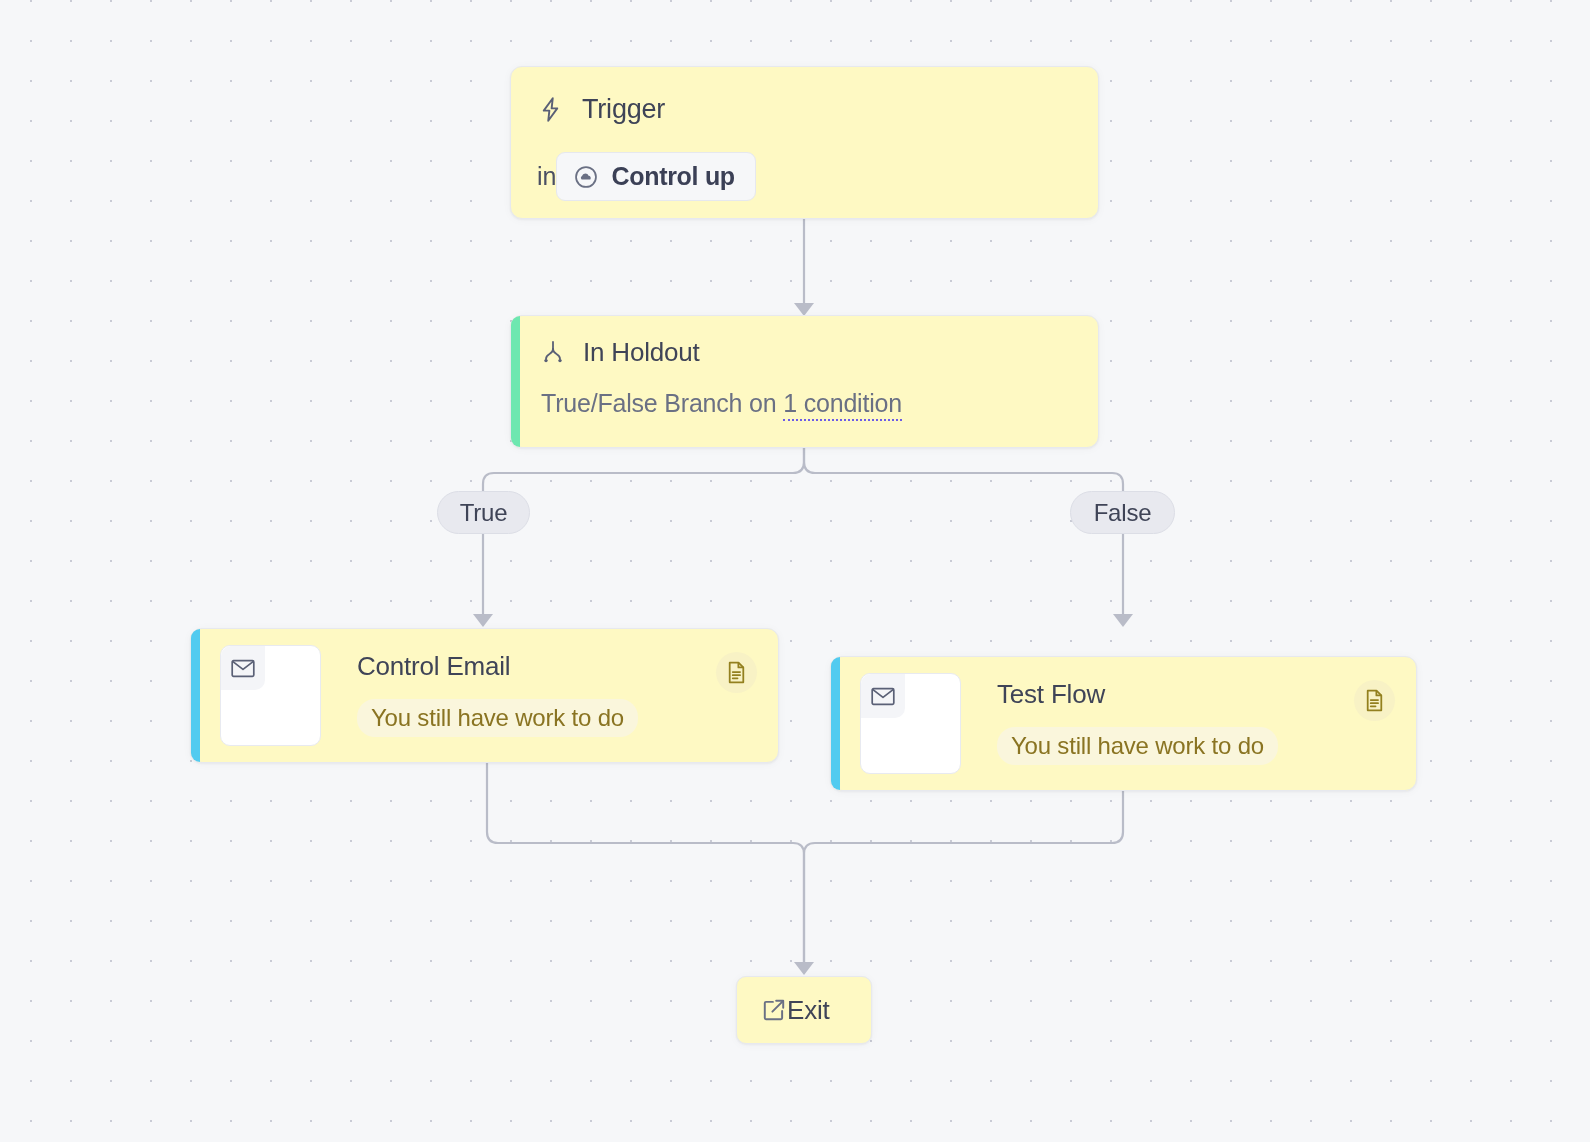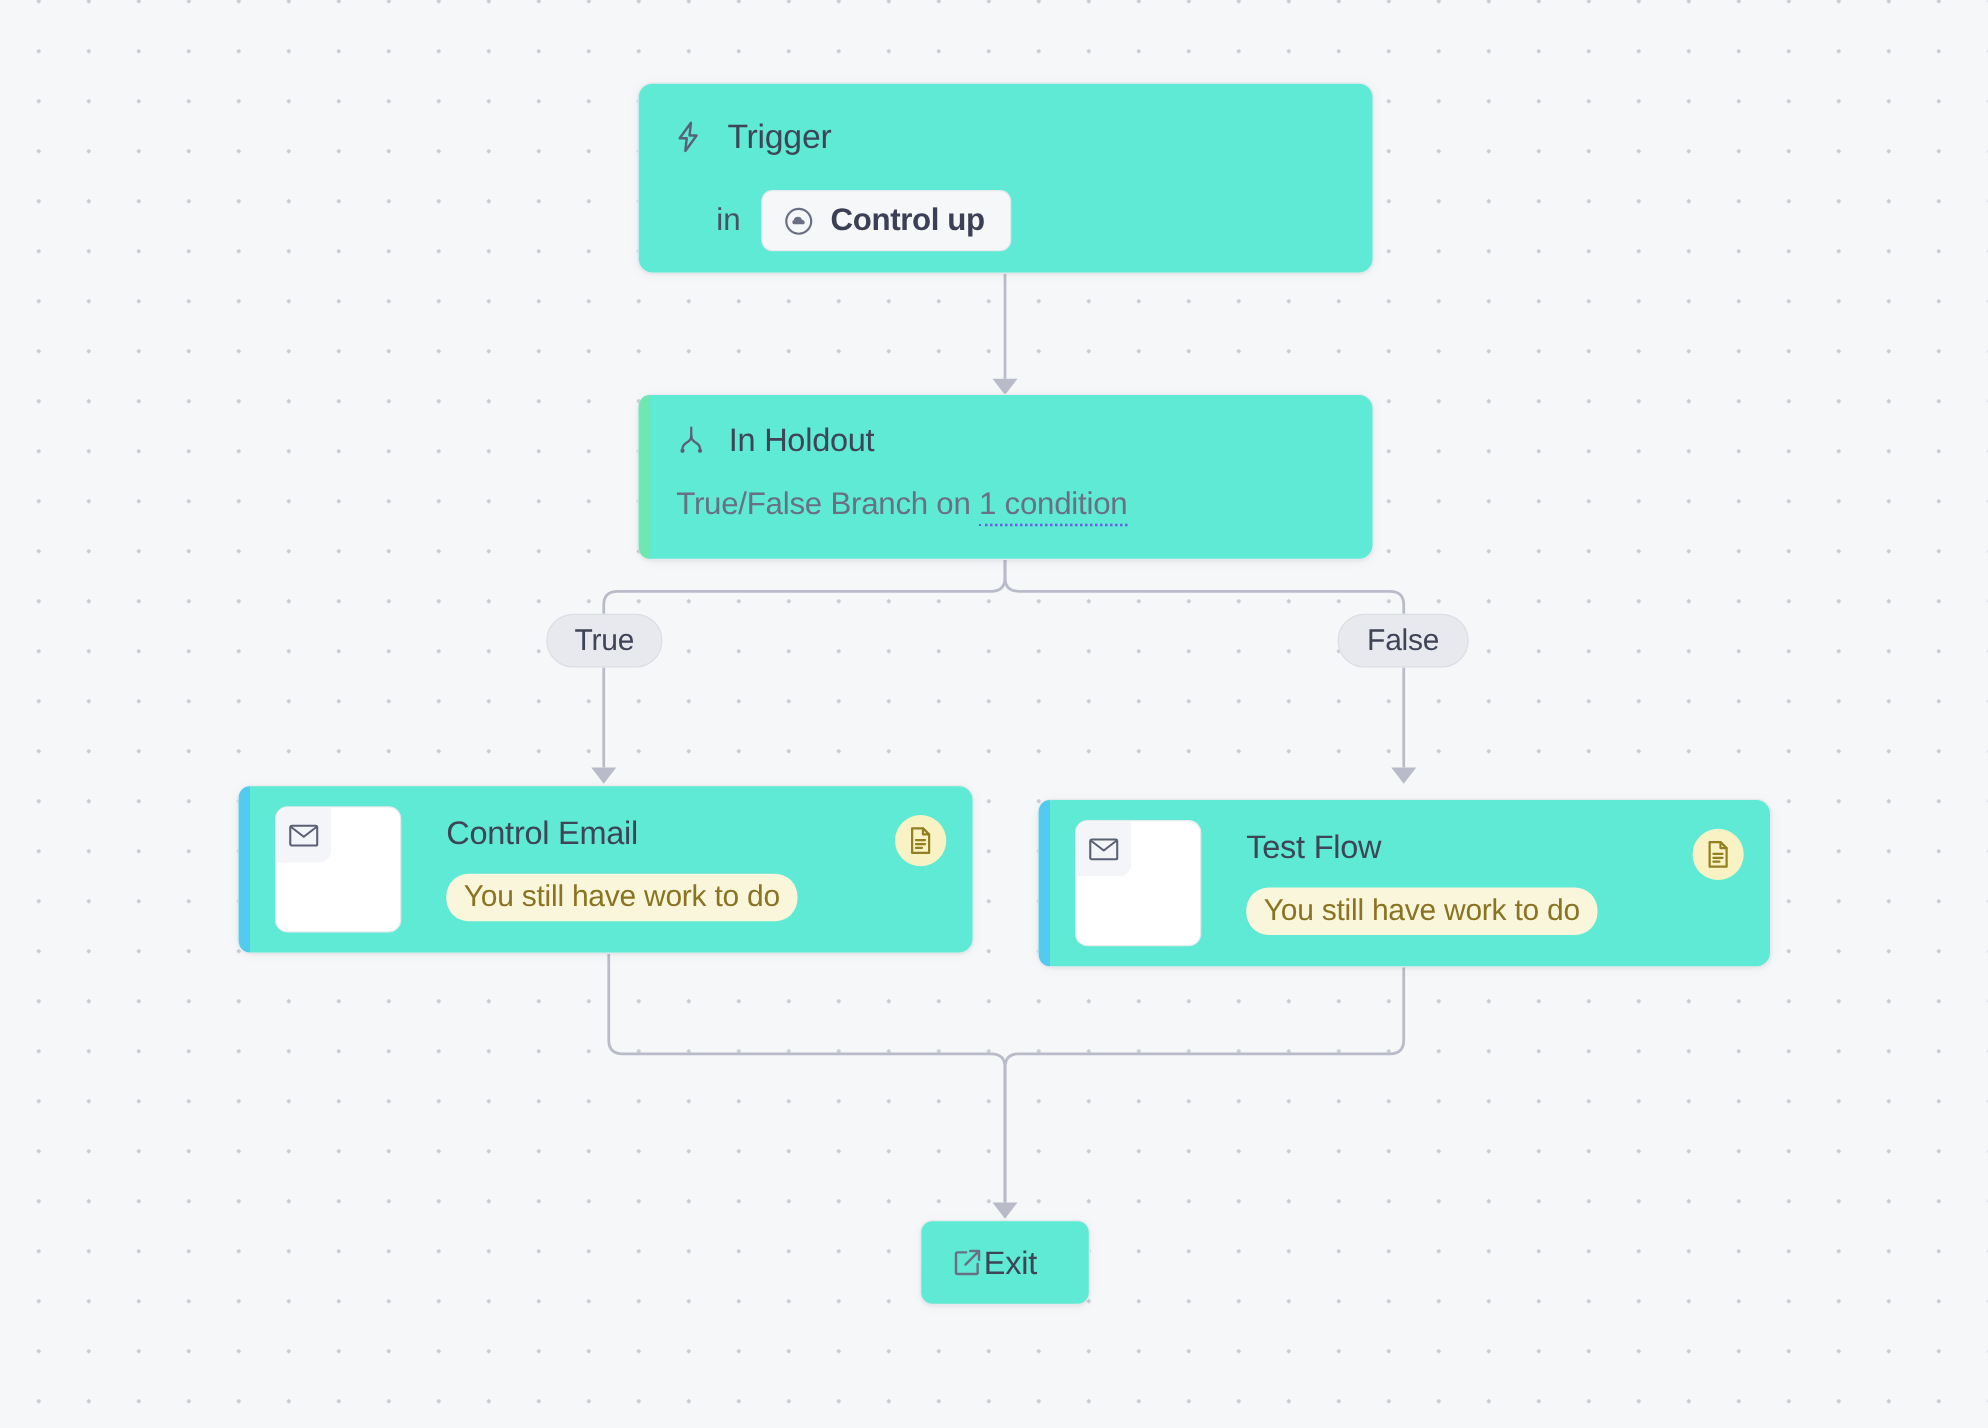--- a/index.html
+++ b/index.html
@@ -41,21 +41,21 @@
     stroke: #b9bcc8;
     stroke-width: 2.2;
     stroke-linecap: butt;
     stroke-linejoin: round;
   }
   .conn-head { fill: #b9bcc8; }
 
   
   .node {
     position: absolute;
-    background: #5eead4;
+    background: #fef9c3;
     border: 1px solid #e7e9ee;
     border-radius: 12px;
     box-shadow: 0 1px 2px rgba(30,35,60,0.05), 0 1px 10px rgba(30,35,60,0.035);
     z-index: 2;
   }
   .accent-bar {
     position: absolute;
     left: 0; top: 0; bottom: 0;
     width: 9px;
     border-radius: 12px 0 0 12px;
@@ -74,23 +74,21 @@
     height: 40px;
   }
   .trigger-title {
     font-size: 27px;
     color: #3f4457;
     letter-spacing: -0.2px;
   }
   .trigger-cond-row {
     display: flex;
     align-items: center;
-    gap: 17px;
     margin-top: 23px;
-    margin-left: 36px;
   }
   .trigger-in-label {
     font-size: 25px;
     color: #4a4f63;
   }
   .chip {
     display: inline-flex;
     align-items: center;
     gap: 12px;
     background: #f6f7f9;
@@ -149,21 +147,21 @@
     color: #3f4457;
     letter-spacing: -0.2px;
     z-index: 3;
   }
   #pill-true  { left: 437px; top: 491px; width: 93px; }
   #pill-false { left: 1070px; top: 491px; width: 105px; }
 
   
   .email-node { height: 135px; }
   #node-control { left: 190px; top: 628px; width: 589px; }
-  #node-test    { left: 830px; top: 639px; width: 587px; }
+  #node-test    { left: 830px; top: 656px; width: 587px; }
 
   .email-inner {
     position: absolute;
     left: 9px; right: 0; top: 0; bottom: 0;
     display: flex;
     padding: 16px 22px 16px 20px;
   }
   .preview-box {
     position: relative;
     width: 101px;

